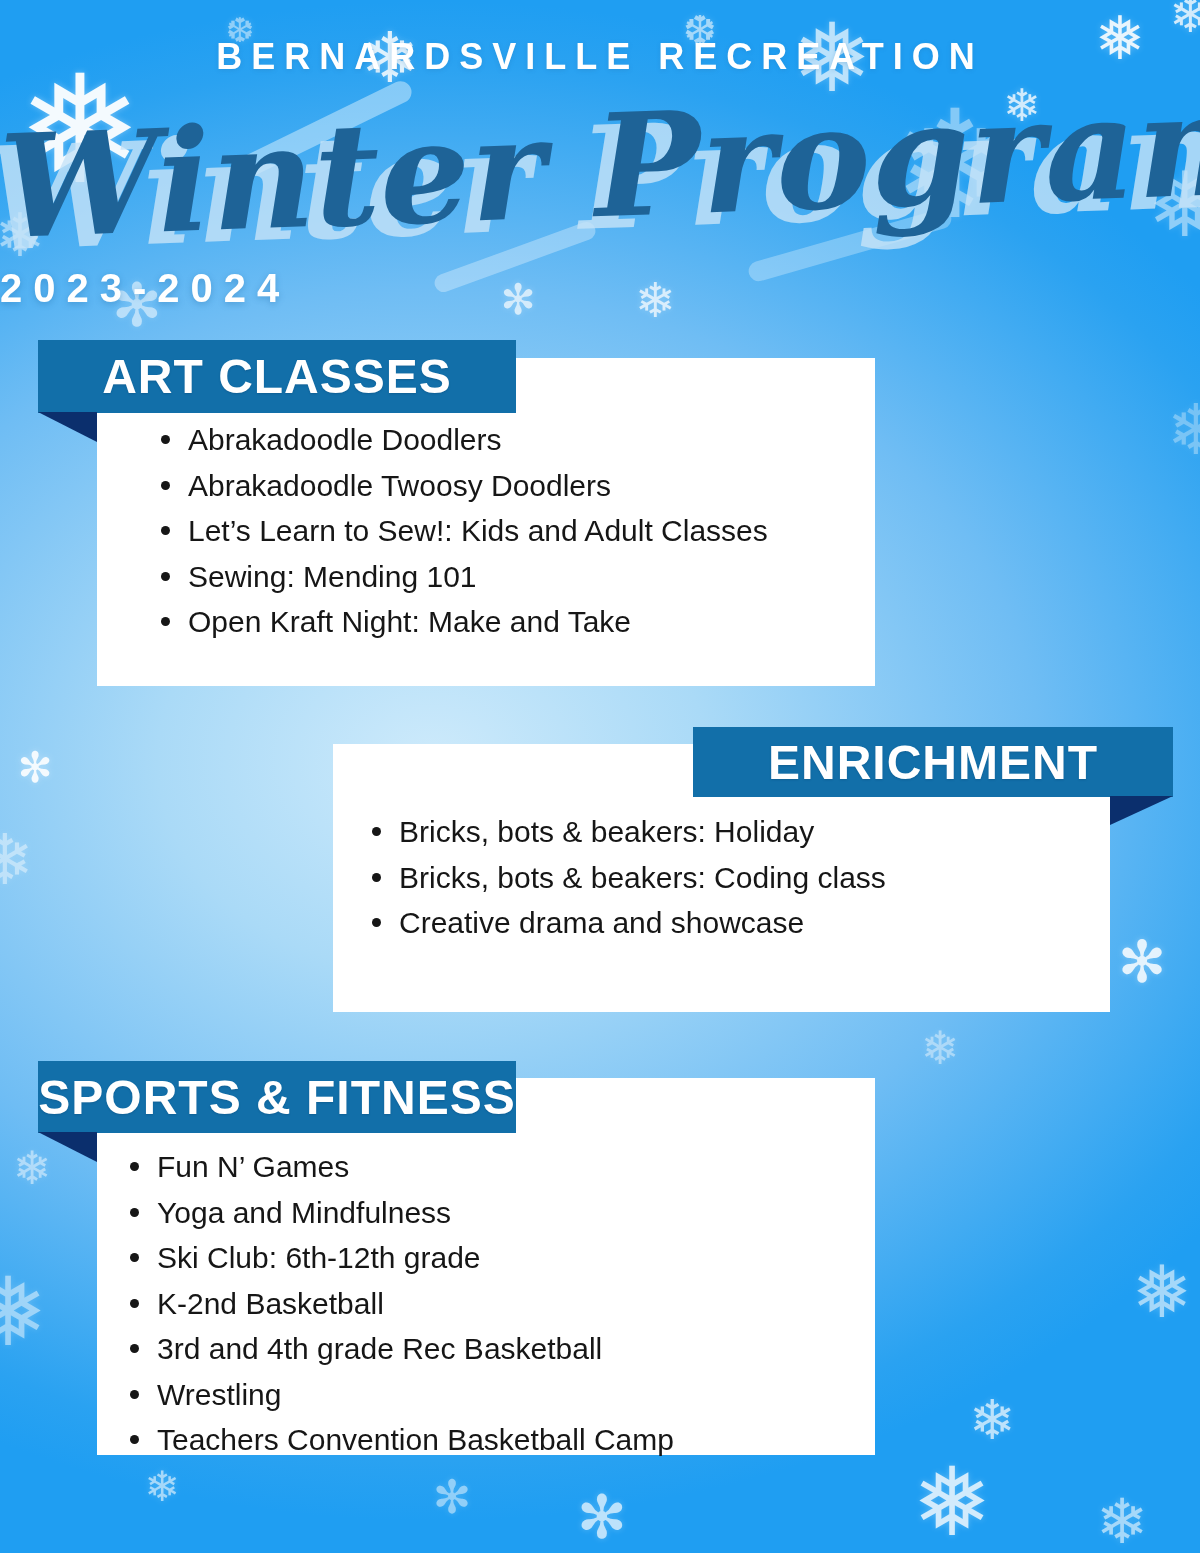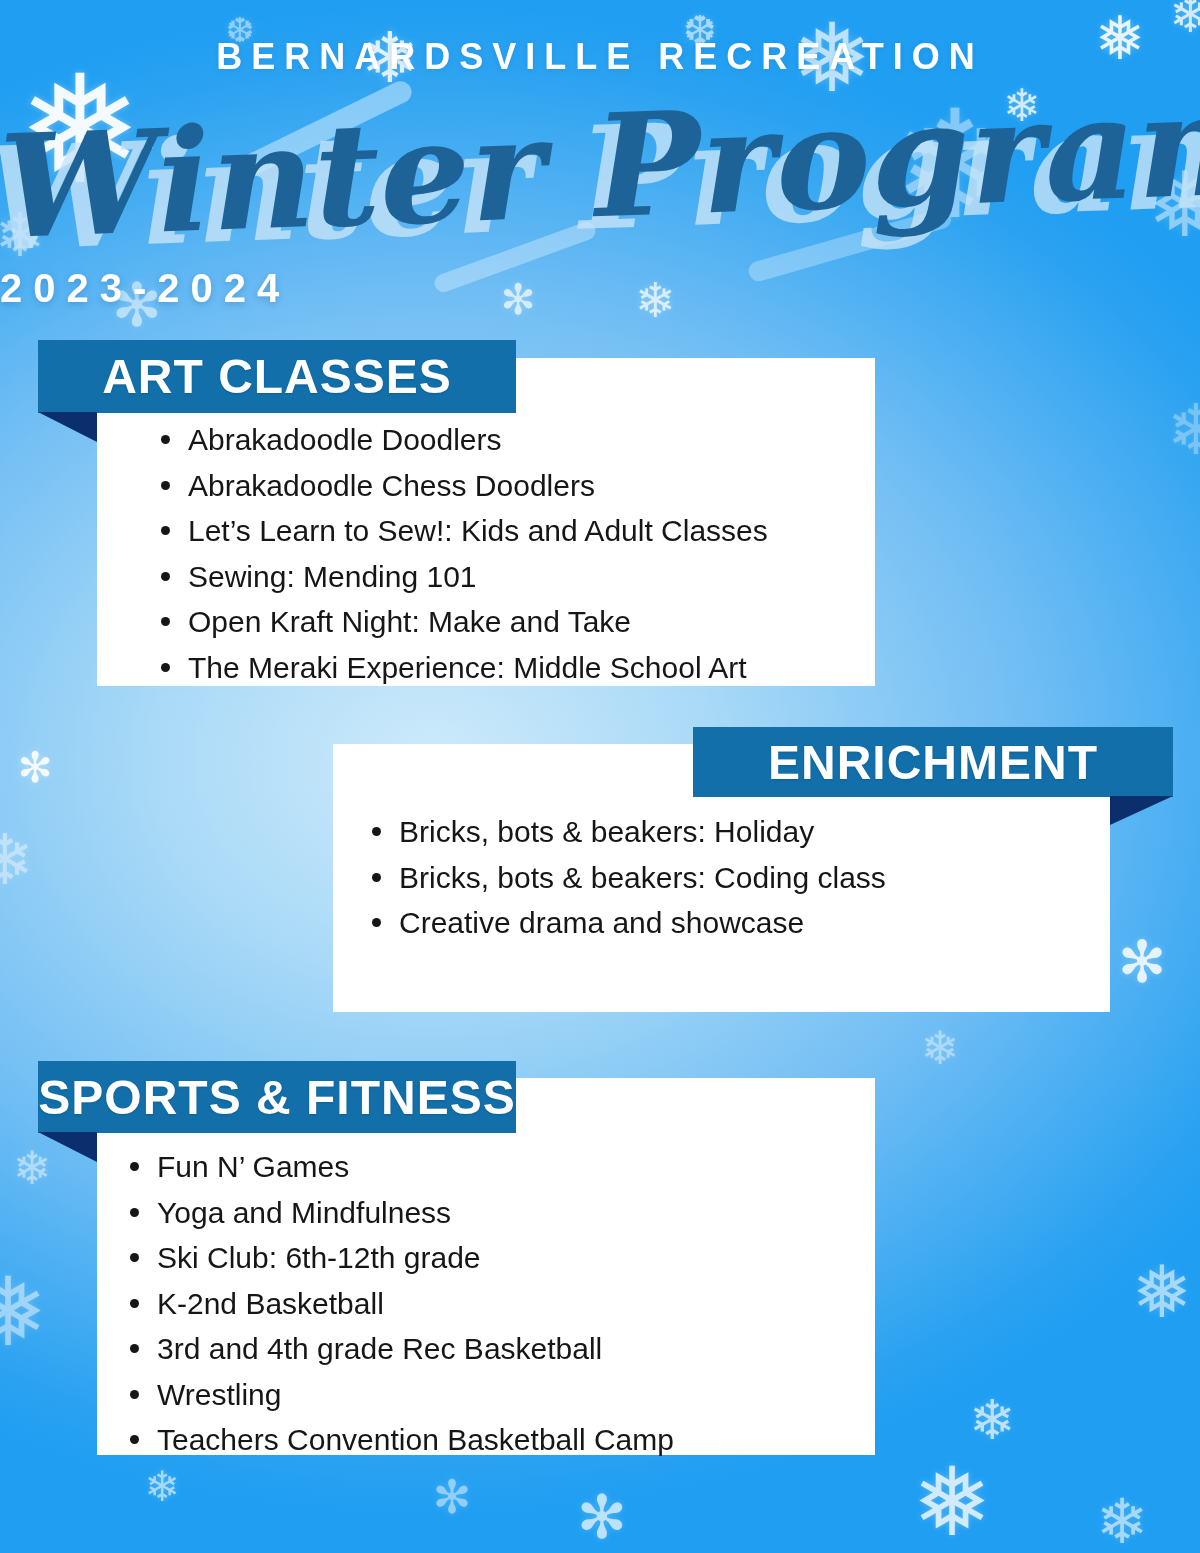--- a/index.html
+++ b/index.html
@@ -138,25 +138,24 @@
   <div class="streak s3"></div>
 
   <div class="org-name">BERNARDSVILLE RECREATION</div>
   <h1 class="flyer-title">Winter Programs</h1>
   <div class="season-years">2023-2024</div>
 
   <section class="art">
     <div class="card">
       <ul class="program-list">
           <li><span>Abrakadoodle Doodlers</span></li>
-          <li><span>Abrakadoodle Chess Doodlers</span></li>
+          <li><span>Abrakadoodle Twoosy Doodlers</span></li>
           <li><span>Let’s Learn to Sew!: Kids and Adult Classes</span></li>
           <li><span>Sewing: Mending 101</span></li>
           <li><span>Open Kraft Night: Make and Take</span></li>
-          <li><span>The Meraki Experience: Middle School Art</span></li>
         </ul>
     </div>
     <div class="banner">
       <span>ART CLASSES</span>
     </div>
     <div class="fold left"></div>
   </section>
 
   <section class="enrichment">
     <div class="card">

